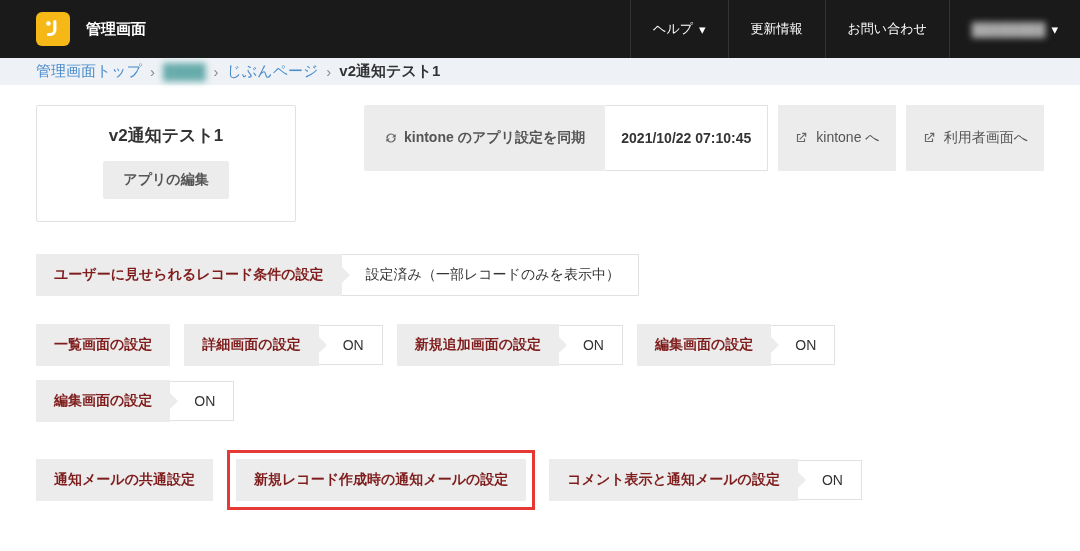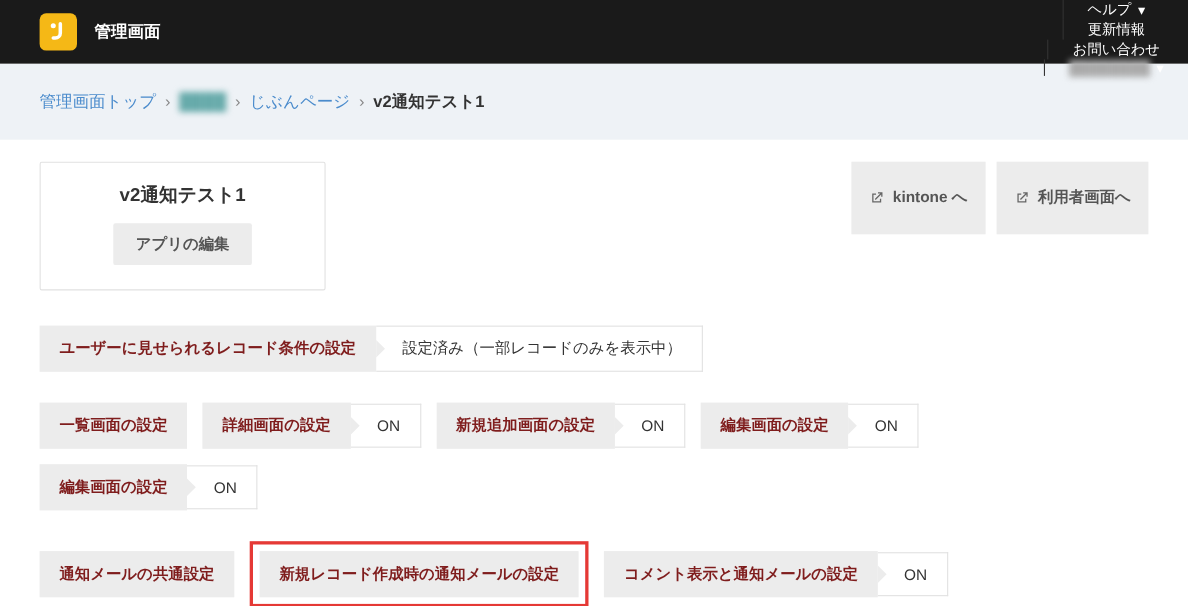--- a/index.html
+++ b/index.html
@@ -3,44 +3,44 @@
   <meta charset="utf-8">
   <style>
     * { margin: 0; padding: 0; box-sizing: border-box; }
     body { font-family: -apple-system, "Hiragino Sans", "Hiragino Kaku Gothic ProN", Meiryo, sans-serif; background: #fff; font-size: 14px; color: #333; }
 
     
     .header { background: #1a1a1a; height: 58px; display: flex; align-items: center; padding: 0 0 0 36px; }
     .logo { width: 34px; height: 34px; background: #f5b816; border-radius: 6px; display: flex; align-items: center; justify-content: center; margin-right: 16px; }
     .logo svg { width: 22px; height: 22px; }
     .brand { color: #fff; font-size: 15px; font-weight: 700; flex: 1; }
-    .nav-right { display: flex; align-items: center; height: 100%; flex-direction: column; }
+    .nav-right { display: flex; align-items: center; height: 100%; }
     .nav-item { color: #fff; padding: 0 22px; height: 100%; display: flex; align-items: center; font-size: 13px; border-left: 1px solid #333; cursor: pointer; gap: 6px; }
     .nav-user .blur { filter: blur(3px); color:#aaa; }
 
     
-    .breadcrumb { background: #eef2f6; padding: 25px 36px; font-size: 15px; display: flex; align-items: center; gap: 8px; }
+    .breadcrumb { background: #eef2f6; padding: 4px 36px; font-size: 15px; display: flex; align-items: center; gap: 8px; }
     .breadcrumb a { color: #4a8bcc; text-decoration: none; }
     .breadcrumb .sep { color: #888; }
     .breadcrumb .blur { filter: blur(3px); color:#6aa; }
     .breadcrumb .current { color: #333; font-weight: 700; }
 
     
     .content { padding: 20px 36px 40px; }
     .top-row { display: flex; align-items: flex-start; gap: 20px; margin-bottom: 32px; }
     .card { border: 1px solid #e1e1e1; border-radius: 2px; padding: 18px 30px 22px; text-align: center; min-width: 260px; background: #fff; }
     .card-title { font-size: 17px; font-weight: 700; margin-bottom: 14px; }
     .btn-gray { background: #ececec; border: none; padding: 10px 20px; font-size: 14px; font-weight: 700; color: #555; cursor: pointer; border-radius: 2px; }
 
     .top-actions { flex: 1; display: flex; justify-content: flex-end; gap: 10px; flex-wrap: wrap; }
     .sync-group { display: flex; }
     .sync-btn { display: flex; align-items: center; gap: 6px; }
     .timestamp { background: #fff; border: 1px solid #e1e1e1; border-left: none; padding: 10px 16px; font-size: 14px; font-weight: 700; display: flex; align-items: center; }
 
-    .link-btn { background: #ececec; border: none; padding: 24px 16px; font-size: 14px; font-weight: 700; color: #555; cursor: pointer; display: flex; align-items: center; gap: 8px; }
+    .link-btn { background: #ececec; border: none; padding: 24px 16px; font-size: 14px; font-weight: 400; color: #555; cursor: pointer; display: flex; align-items: center; gap: 8px; }
 
     
     .setting-row { display: flex; gap: 14px; margin-bottom: 28px; flex-wrap: wrap; align-items: center; }
     .pill { display: flex; align-items: center; }
     .pill-btn { background: #ececec; border: none; padding: 12px 18px; font-size: 14px; font-weight: 700; color: #7f1d1d; cursor: pointer; position: relative; }
     .pill-state { background: #fff; border: 1px solid #e1e1e1; border-left: none; padding: 11px 18px; font-size: 14px; font-weight: 400; }
     .pill-arrow .pill-btn::after { content: ""; position: absolute; right: -8px; top: 50%; transform: translateY(-50%); border-left: 8px solid #ececec; border-top: 8px solid transparent; border-bottom: 8px solid transparent; }
     .pill-arrow .pill-state { padding-left: 24px; }
 
     .highlight { border: 3px solid #e53935; padding: 6px; display: inline-block; }
@@ -82,20 +82,29 @@
 
 <div class="content">
 
   <div class="top-row">
     <div class="card">
       <div class="card-title">v2通知テスト1</div>
       <button class="btn-gray">アプリの編集</button>
     </div>
 
     <div class="top-actions">
+      <div class="sync-group">
+        <button class="btn-gray sync-btn">
+          <svg width="14" height="14" viewBox="0 0 24 24">
+              <path d="M4 12a8 8 0 0 1 14-5l2-2v6h-6l2.5-2.5A5.5 5.5 0 0 0 6.5 12M20 12a8 8 0 0 1-14 5l-2 2v-6h6l-2.5 2.5A5.5 5.5 0 0 0 17.5 12" fill="#666"></path>
+            </svg>
+          <span>kintone のアプリ設定を同期</span>
+        </button>
+        <div class="timestamp">2021/10/22 07:10:45</div>
+      </div>
       <button class="link-btn">
         <svg width="14" height="14" viewBox="0 0 24 24">
             <path d="M14 3h7v7h-2V6.4L10.4 15 9 13.6 17.6 5H14V3zM5 5h6v2H7v10h10v-4h2v6H5V5z" fill="#666"></path>
           </svg>
         <span>kintone へ</span>
       </button>
       <button class="link-btn">
         <svg width="14" height="14" viewBox="0 0 24 24">
             <path d="M14 3h7v7h-2V6.4L10.4 15 9 13.6 17.6 5H14V3zM5 5h6v2H7v10h10v-4h2v6H5V5z" fill="#666"></path>
           </svg>

